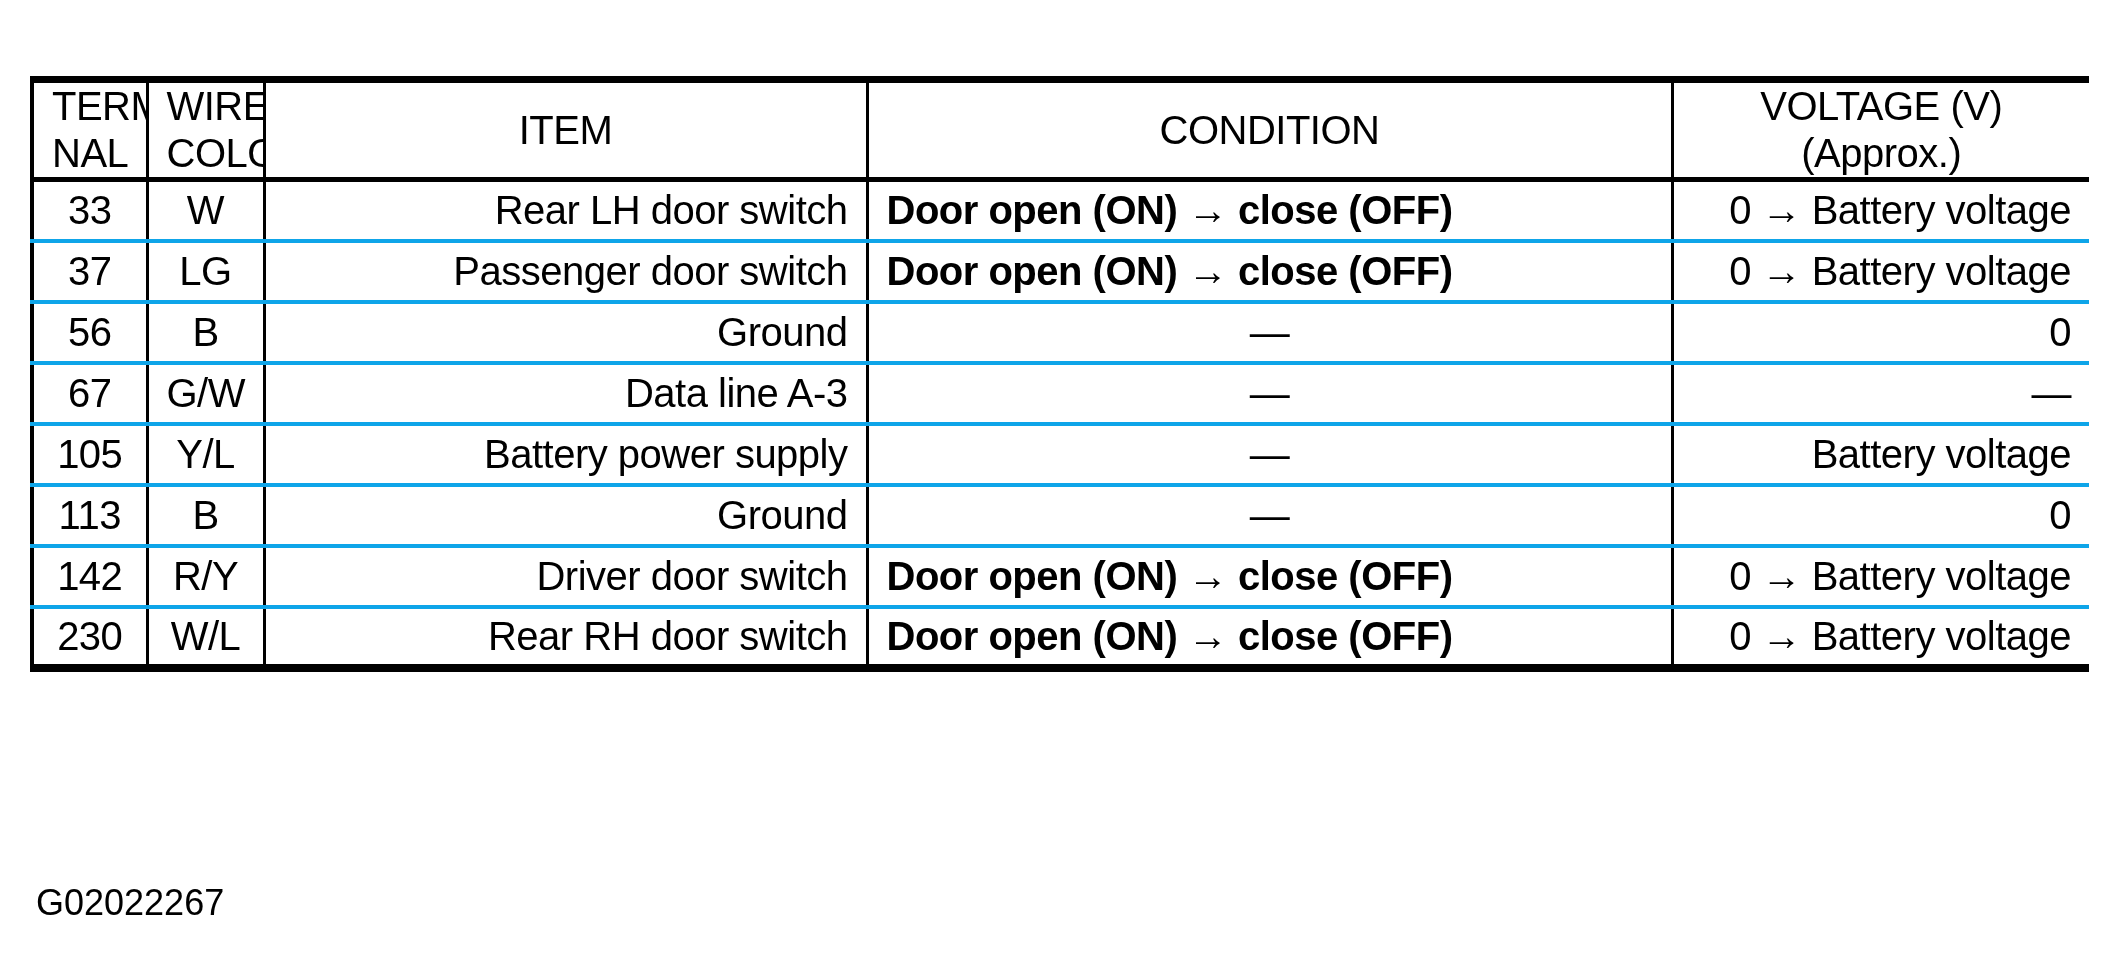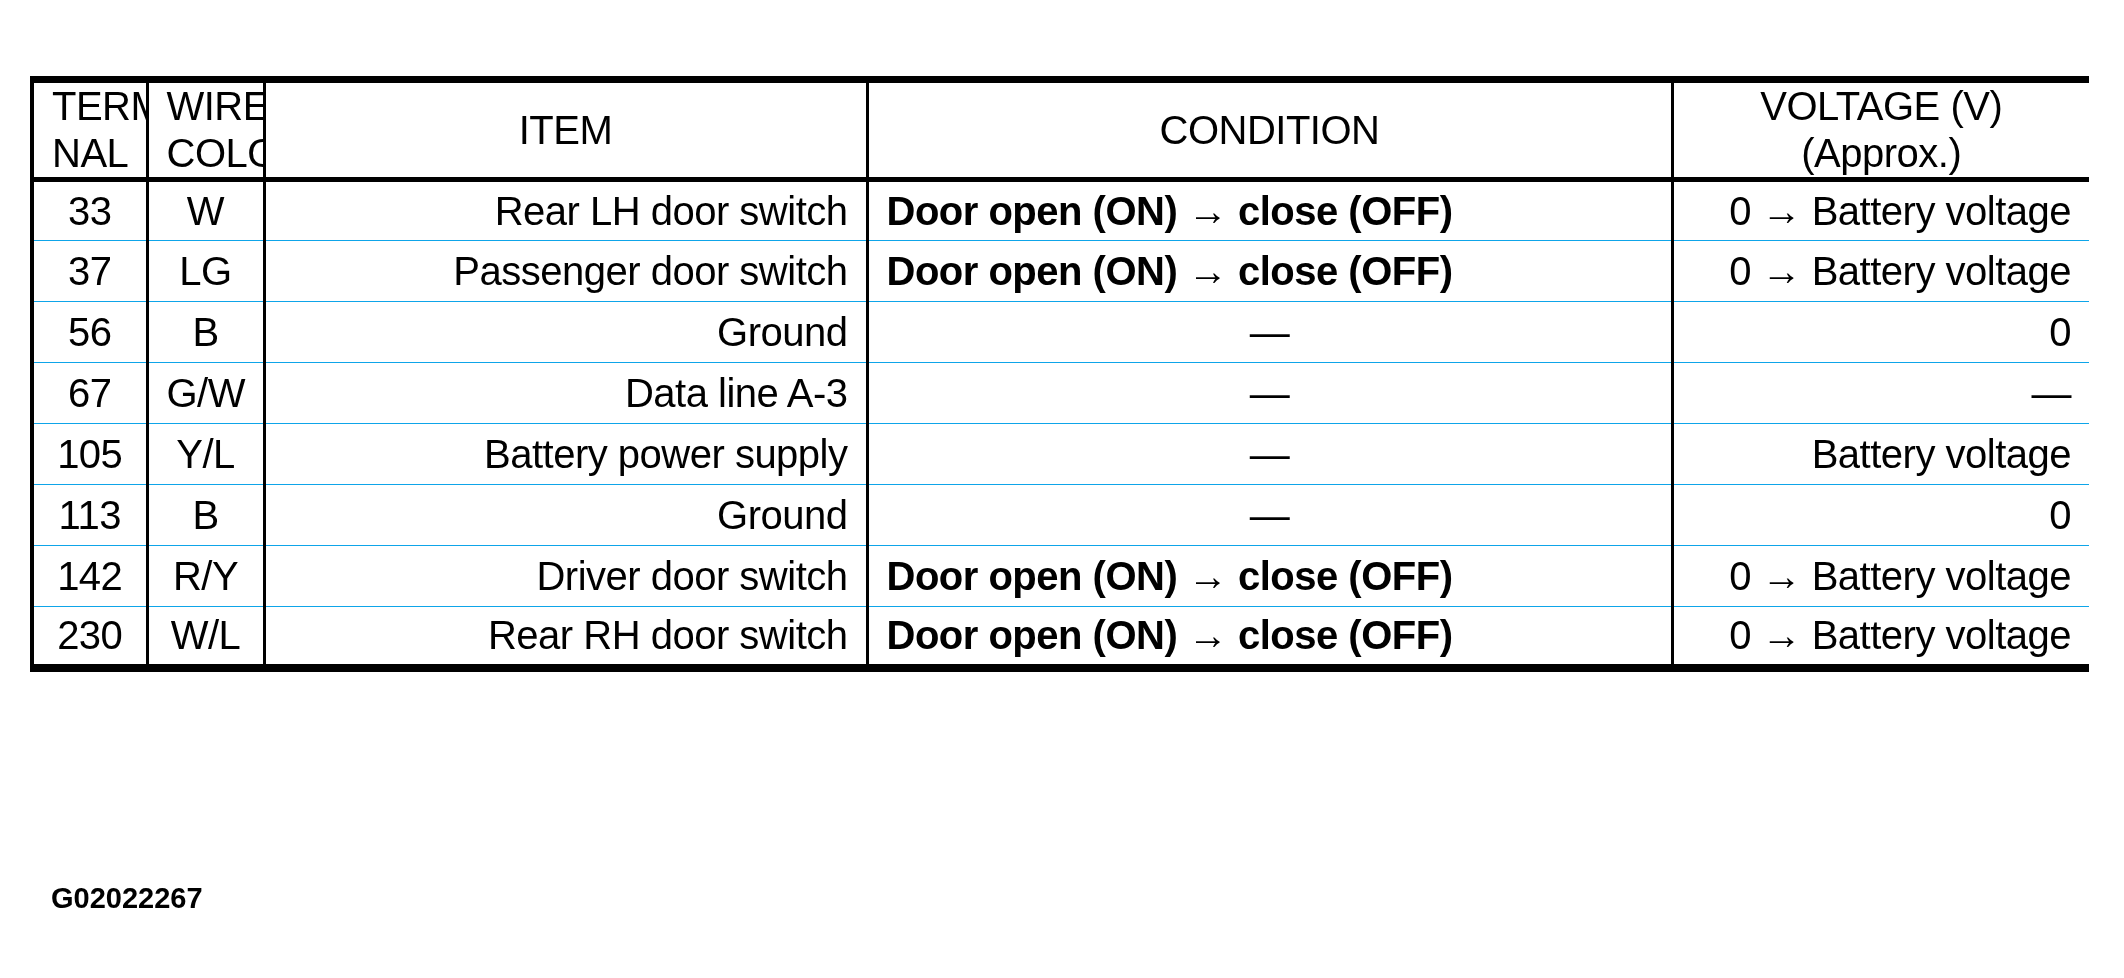--- a/index.html
+++ b/index.html
@@ -55,45 +55,45 @@
     text-align: center;
     white-space: pre-line;
   }
   table.term-table tbody tr {
     height: 61px;
   }
   table.term-table tbody tr.tall {
     height: 123px;
   }
   table.term-table tbody td {
-    border-bottom: 1px solid #0ea5e9;
+    border-bottom: 4px solid #0ea5e9;
   }
   table.term-table tbody tr:last-child td {
     border-bottom: none;
   }
   td.cell-terminal, td.cell-wire {
     text-align: center;
   }
   td.cell-item {
     text-align: right;
   }
   td.cell-condition {
     white-space: pre-wrap;
   }
   td.cell-condition.c-left { text-align: left; font-weight: bold; }
   td.cell-condition.c-center { text-align: center; }
   td.cell-voltage {
     text-align: right;
   }
   .figure-id {
     position: absolute;
-    left: 51px;
+    left: 36px;
     top: 882px;
-    font-size: 29px;
-    font-weight: bold;
+    font-size: 36px;
+    font-weight: normal;
     letter-spacing: 0px;
   }
 </style>
 </head>
 <body>
 
 <div class="doc-canvas">
 
   <table class="term-table">
     <colgroup>

